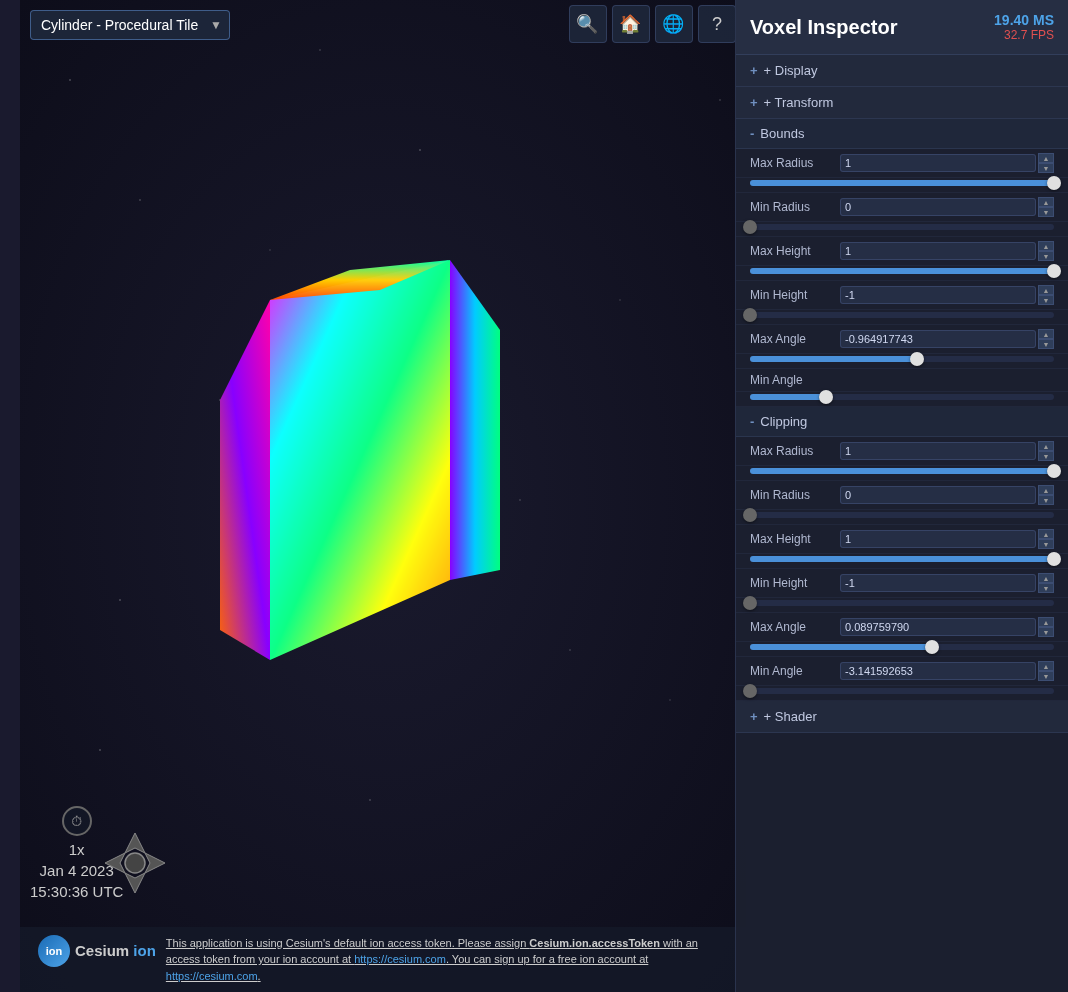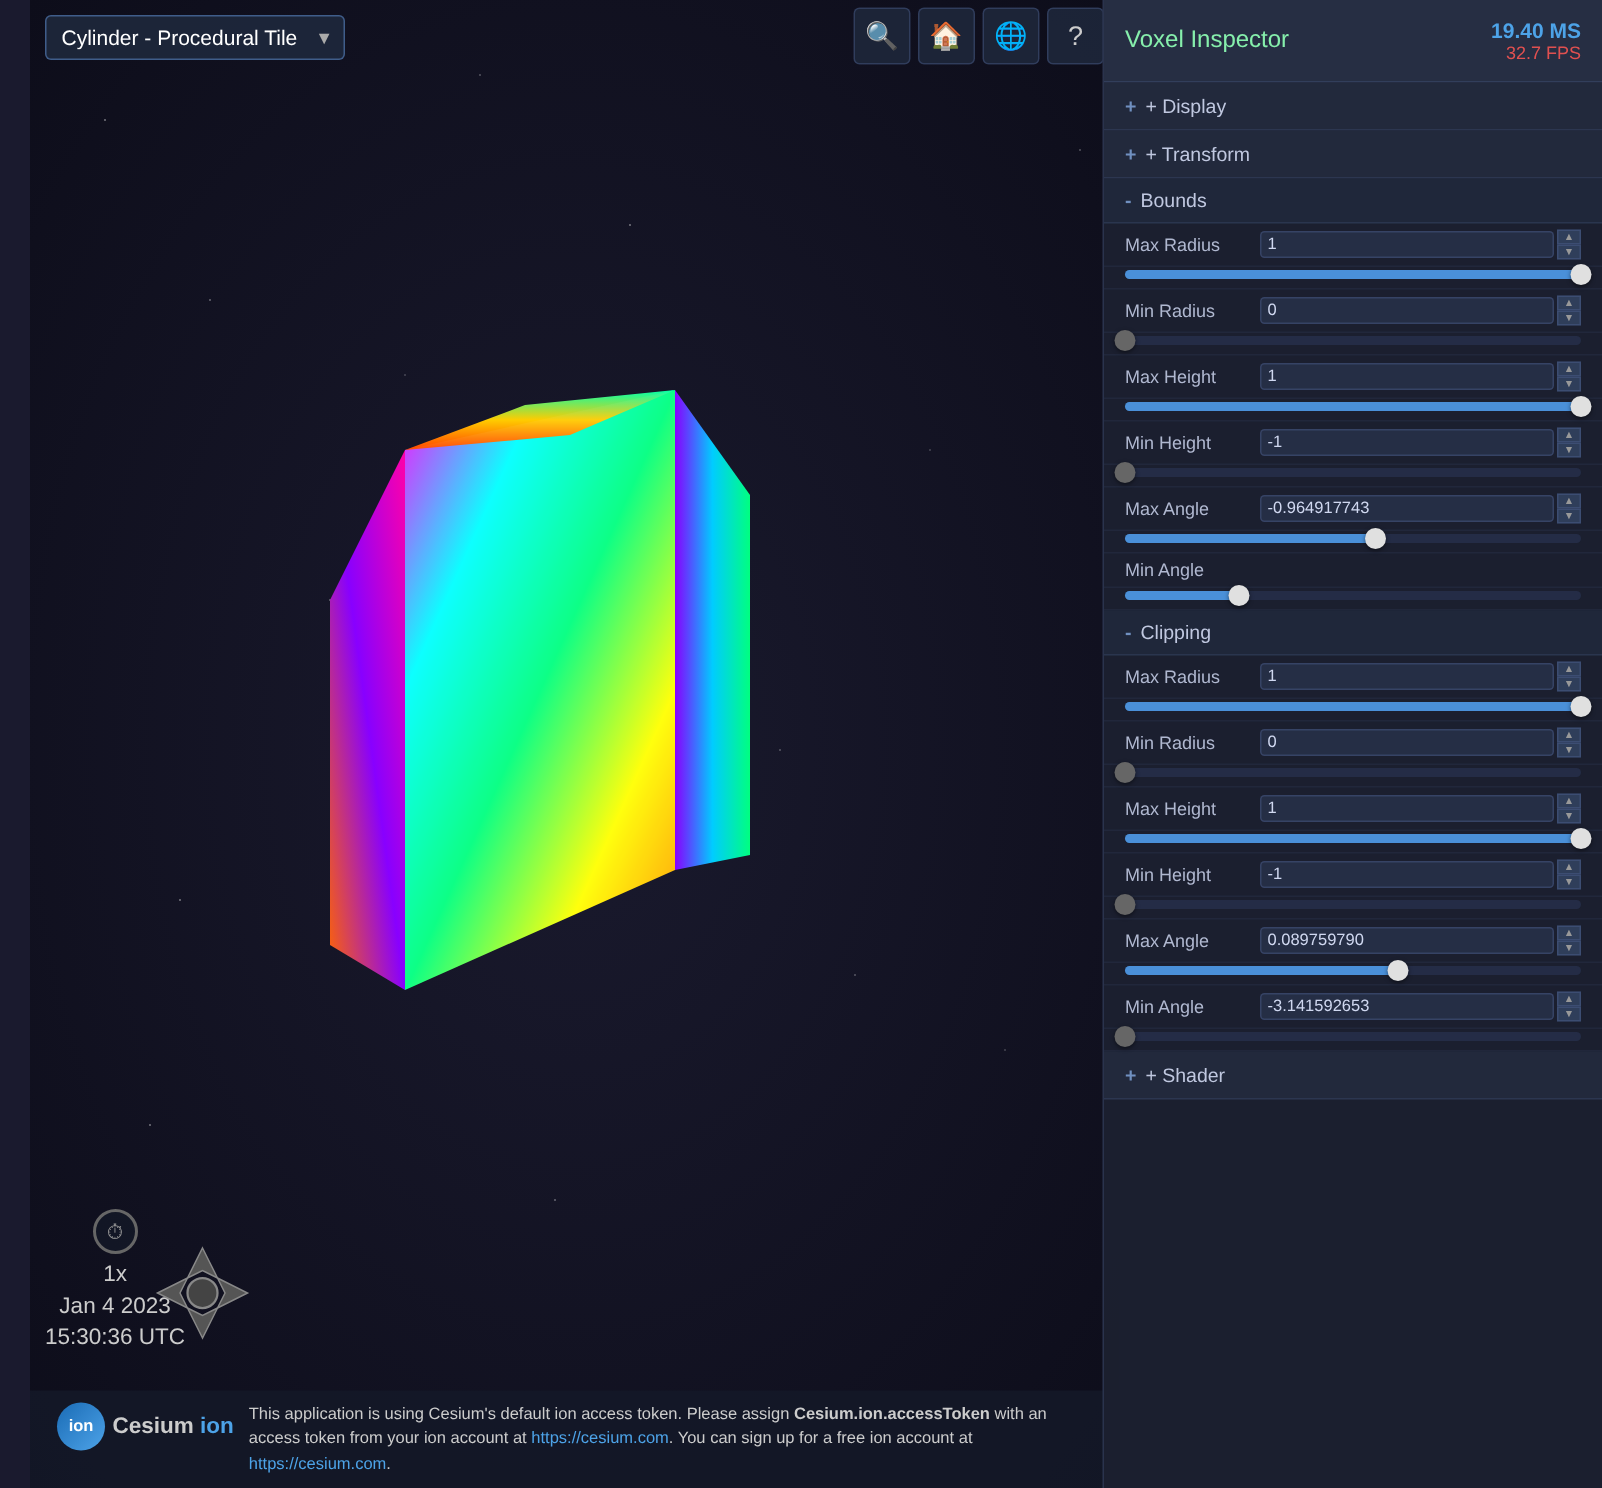--- a/index.html
+++ b/index.html
@@ -163,20 +163,21 @@
     }
 
     .cesium-ion-text .ion-part {
       color: #4da3e8;
     }
 
     .bottom-bar-text {
       font-size: 11px;
       line-height: 1.5;
       color: #ccc;
+      text-decoration: underline;
     }
 
     .bottom-bar-text a {
       color: #4da3e8;
       text-decoration: none;
     }
 
     
     #clock-widget {
       position: absolute;
@@ -236,23 +237,23 @@
     .inspector-header {
       display: flex;
       justify-content: space-between;
       align-items: center;
       padding: 12px 14px;
       background: rgba(40, 48, 70, 0.9);
       border-bottom: 1px solid rgba(80, 100, 150, 0.3);
     }
 
     .inspector-title {
-      color: #86efac;
-      font-size: 16px;
-      font-weight: normal;
+      color: #ffffff;
+      font-size: 20px;
+      font-weight: bold;
     }
 
     .inspector-ms {
       color: #4da3e8;
       font-size: 14px;
       font-weight: bold;
     }
 
     .inspector-fps {
       color: #e05050;

